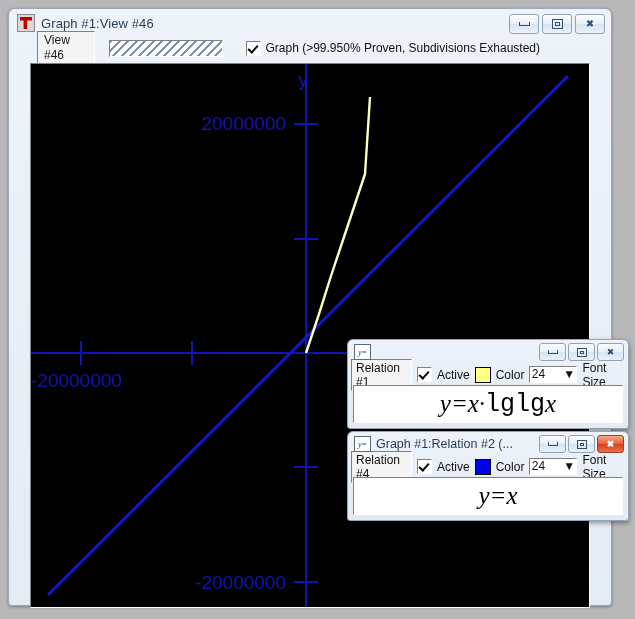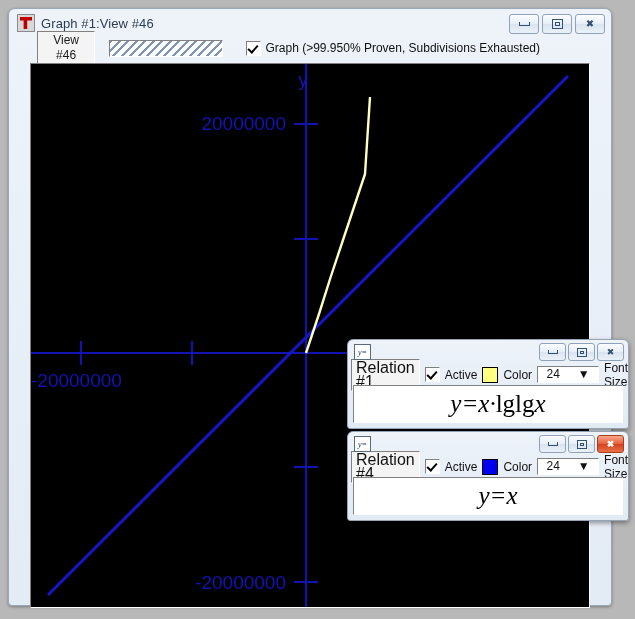--- a/index.html
+++ b/index.html
@@ -76,21 +76,20 @@
   .rest-gl::after { content:""; position:absolute; left:2px; top:2px; right:2px; bottom:2px; border:1px solid #33506e;}
 
   
   #toolbar {
     position: absolute;
     left: 1px; top: 28px;
     width: 530px; height: 22px;
     display: flex; align-items: center;
     font-size: 12px; color: #1a1a1a;
     box-sizing: border-box;
-    text-align: center;
   }
   .sunkenbox {
     border: 1px solid;
     border-color: #808080 #ffffff #ffffff #808080;
     background: #f4f4f4;
     padding: 1px 6px;
     font-size: 12px;
     line-height: 15px;
   }
   #view-label { margin-left: 27px; }
@@ -207,33 +206,33 @@
     padding: 0 3px;
     gap: 5px;
     font-size: 12px;
     color: #111;
   }
   .rel-name {
     border: 1px solid;
     border-color: #808080 #ffffff #ffffff #808080;
     background: #f4f4f4;
     padding: 1px 4px;
-    font-size: 16px;
+    font-size: 12px;
     line-height: 14px;
   }
   .swatch {
     width: 14px; height: 14px;
     border: 1px solid #000;
     flex: 0 0 auto;
   }
   .fontsize-combo {
     border: 1px solid;
     border-color: #808080 #ffffff #ffffff #808080;
     background: #ffffff;
-    padding: 0 9px;
+    padding: 0 2px;
     font-size: 12px;
     line-height: 15px;
     display: flex; align-items: center; gap: 18px;
     min-width: 42px;
     justify-content: center;
   }
   .rel-equation {
     position: absolute;
     left: 5px; right: 5px; bottom: 5px;
     height: 38px;
@@ -241,21 +240,21 @@
     border: 1px solid;
     border-color: #808080 #ffffff #ffffff #808080;
     display: flex; align-items: center; justify-content: center;
     font-family: "Liberation Serif", serif;
     font-size: 25px;
     font-style: italic;
     color: #000000;
     box-sizing: border-box;
     padding-left: 20px;
   }
-  .rel-equation .up { font-style: normal; }
+  .rel-equation .up { font-style: normal; font-family: Liberation Mono, monospace; }
 </style>
 </head>
 <body>
 
 <div id="main-window">
 
   <div id="titlebar">
     <span class="app-icon"></span>
     <span id="title-text">Graph #1:View #46</span>
     <div class="winbtns">
@@ -345,20 +344,21 @@
     <div class="rel-equation">
       <span>y=x·</span>
         <span class="up">lglg</span>
         <span>x</span>
     </div>
   </div>
 
   <div class="relwin" id="relwin-2">
     <div class="rel-titlebar">
       <span class="rel-icon">y=</span>
+      <span class="rel-title-text">Graph #1:Relation #2 (...</span>
       <div class="rel-winbtns">
         <div class="rel-winbtn">
           <span class="gl">
               <span class="min-gl2"></span>
             </span>
         </div>
         <div class="rel-winbtn">
           <span class="gl">
               <span class="rest-gl2"></span>
             </span>

